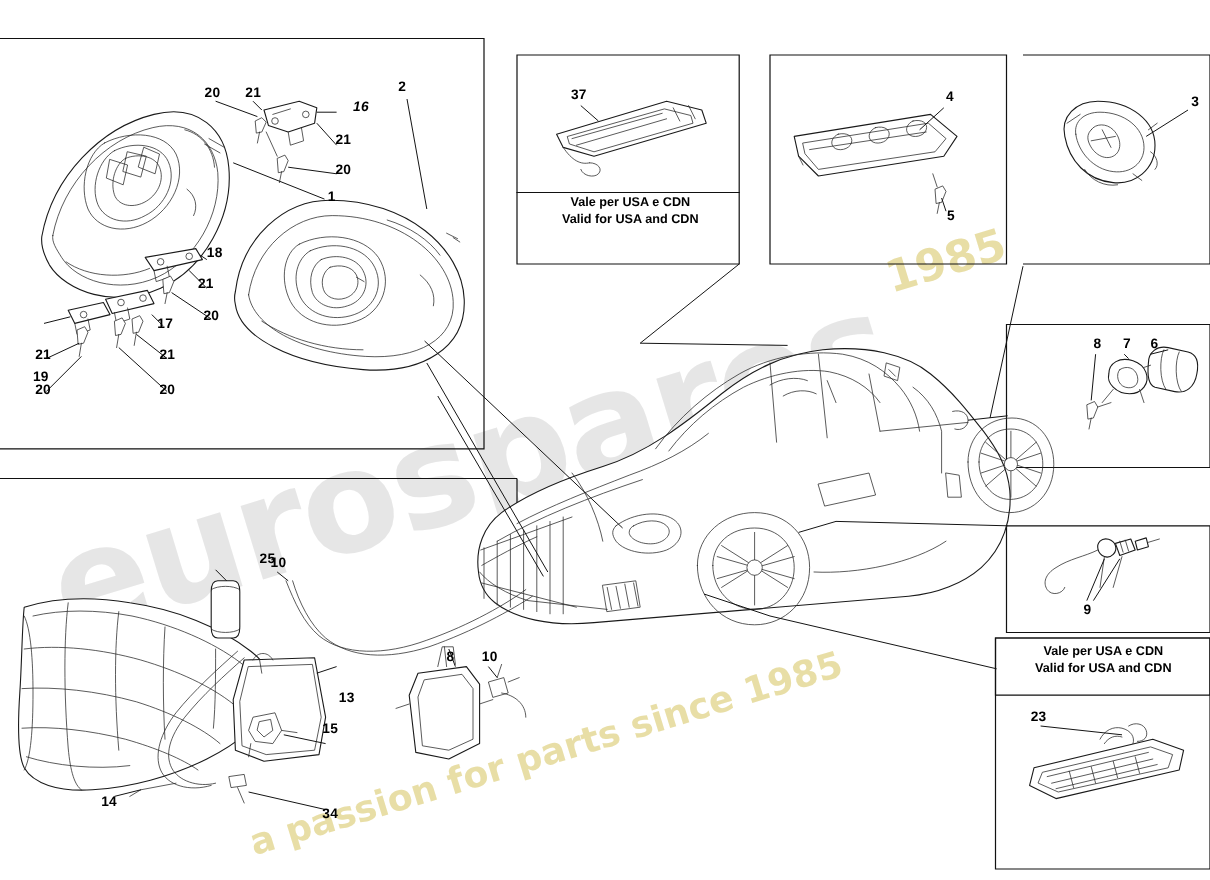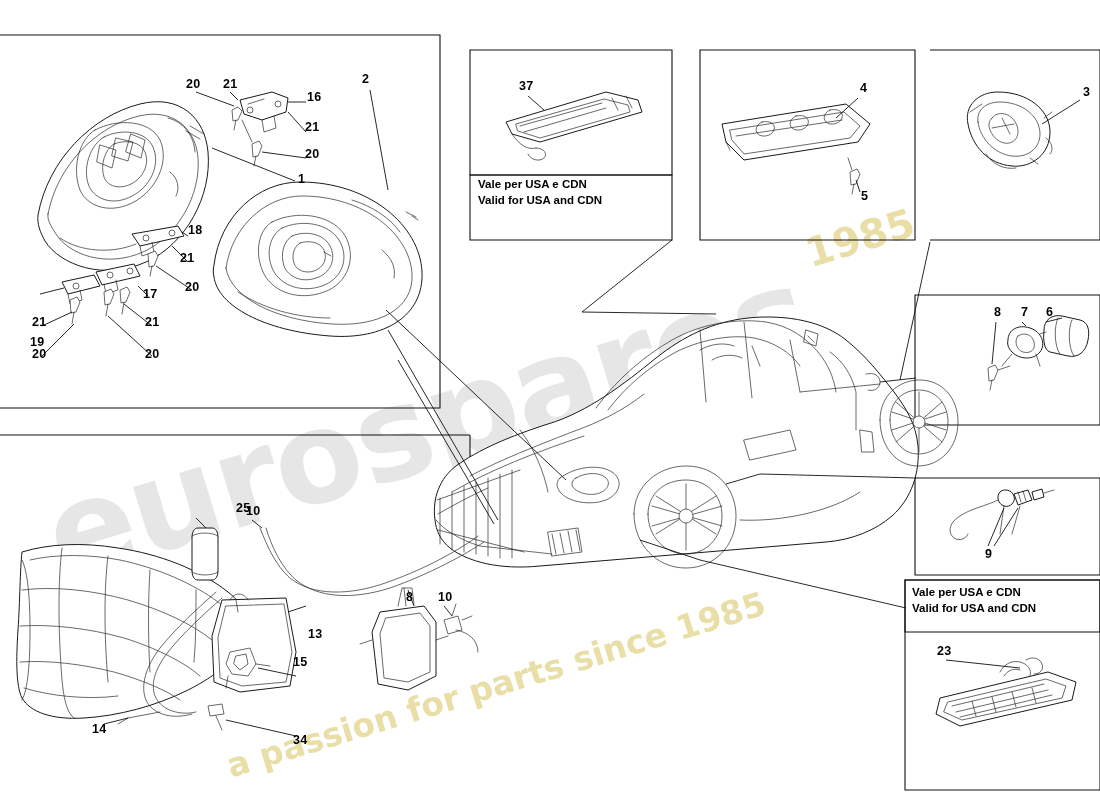--- a/index.html
+++ b/index.html
@@ -65,20 +65,21 @@
     letter-spacing: 0.2px;
   }
   .note {
     position: absolute;
     font-family: "Liberation Sans", sans-serif;
     font-size: 11.5px;
     font-weight: 700;
     color: #000000;
     white-space: nowrap;
     line-height: 1.35;
+    text-align: center;
   }
   .watermark {
     position: absolute;
     left: 0;
     top: 0;
     width: 1100px;
     height: 800px;
     pointer-events: none;
   }
   .wm-text {
@@ -477,21 +478,21 @@
   <div class="callout" style="left:1046px; top:306px;">6</div>
   <div class="callout" style="left:1021px; top:306px;">7</div>
   <div class="callout" style="left:994px; top:306px;">8</div>
   <div class="callout" style="left:985px; top:548px;">9</div>
   <div class="callout" style="left:438px; top:591px;">10</div>
   <div class="callout" style="left:406px; top:591px;">8</div>
   <div class="callout" style="left:246px; top:505px;">10</div>
   <div class="callout" style="left:308px; top:628px;">13</div>
   <div class="callout" style="left:92px; top:723px;">14</div>
   <div class="callout" style="left:293px; top:656px;">15</div>
-  <div class="callout" style="left:307px; top:91px;">16</div>
+  <div class="callout" style="left:321px; top:91px;font-style:italic;">16</div>
   <div class="callout" style="left:143px; top:288px;">17</div>
   <div class="callout" style="left:188px; top:224px;">18</div>
   <div class="callout" style="left:30px; top:300px;margin-top:36px;">19</div>
   <div class="callout" style="left:186px; top:78px;">20</div>
   <div class="callout" style="left:305px; top:148px;">20</div>
   <div class="callout" style="left:185px; top:281px;">20</div>
   <div class="callout" style="left:32px; top:348px;">20</div>
   <div class="callout" style="left:145px; top:348px;">20</div>
   <div class="callout" style="left:223px; top:78px;">21</div>
   <div class="callout" style="left:305px; top:121px;">21</div>

